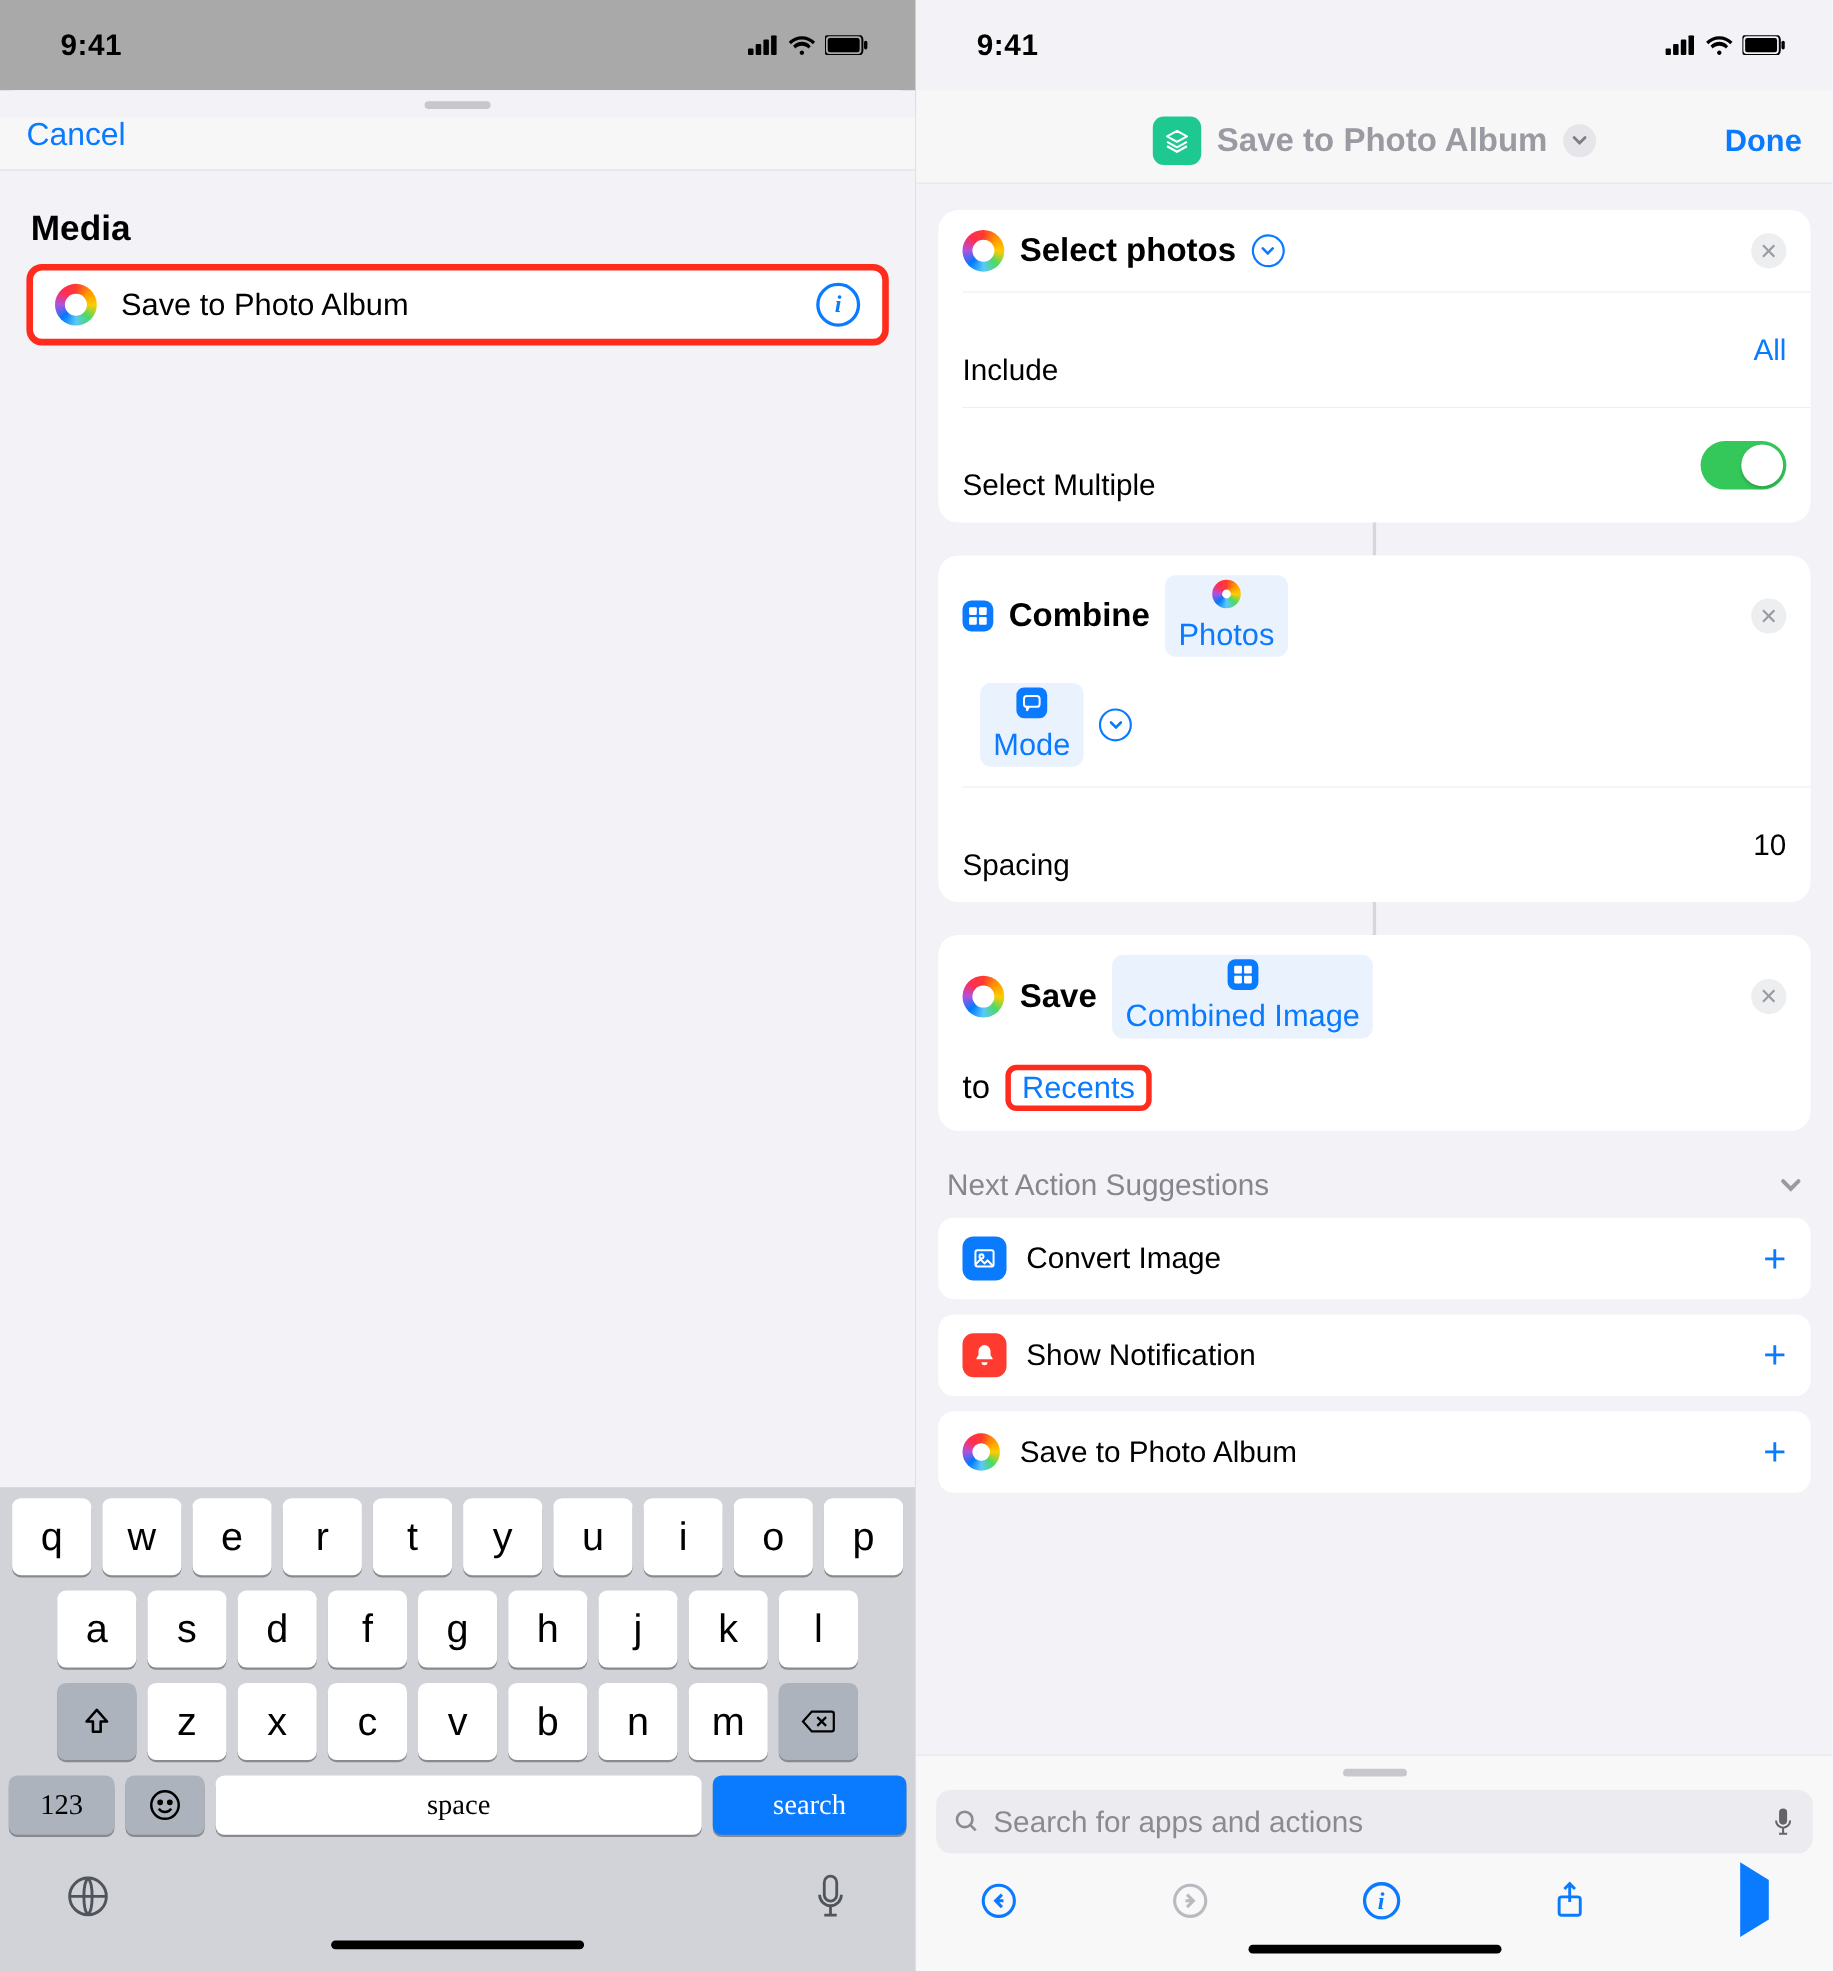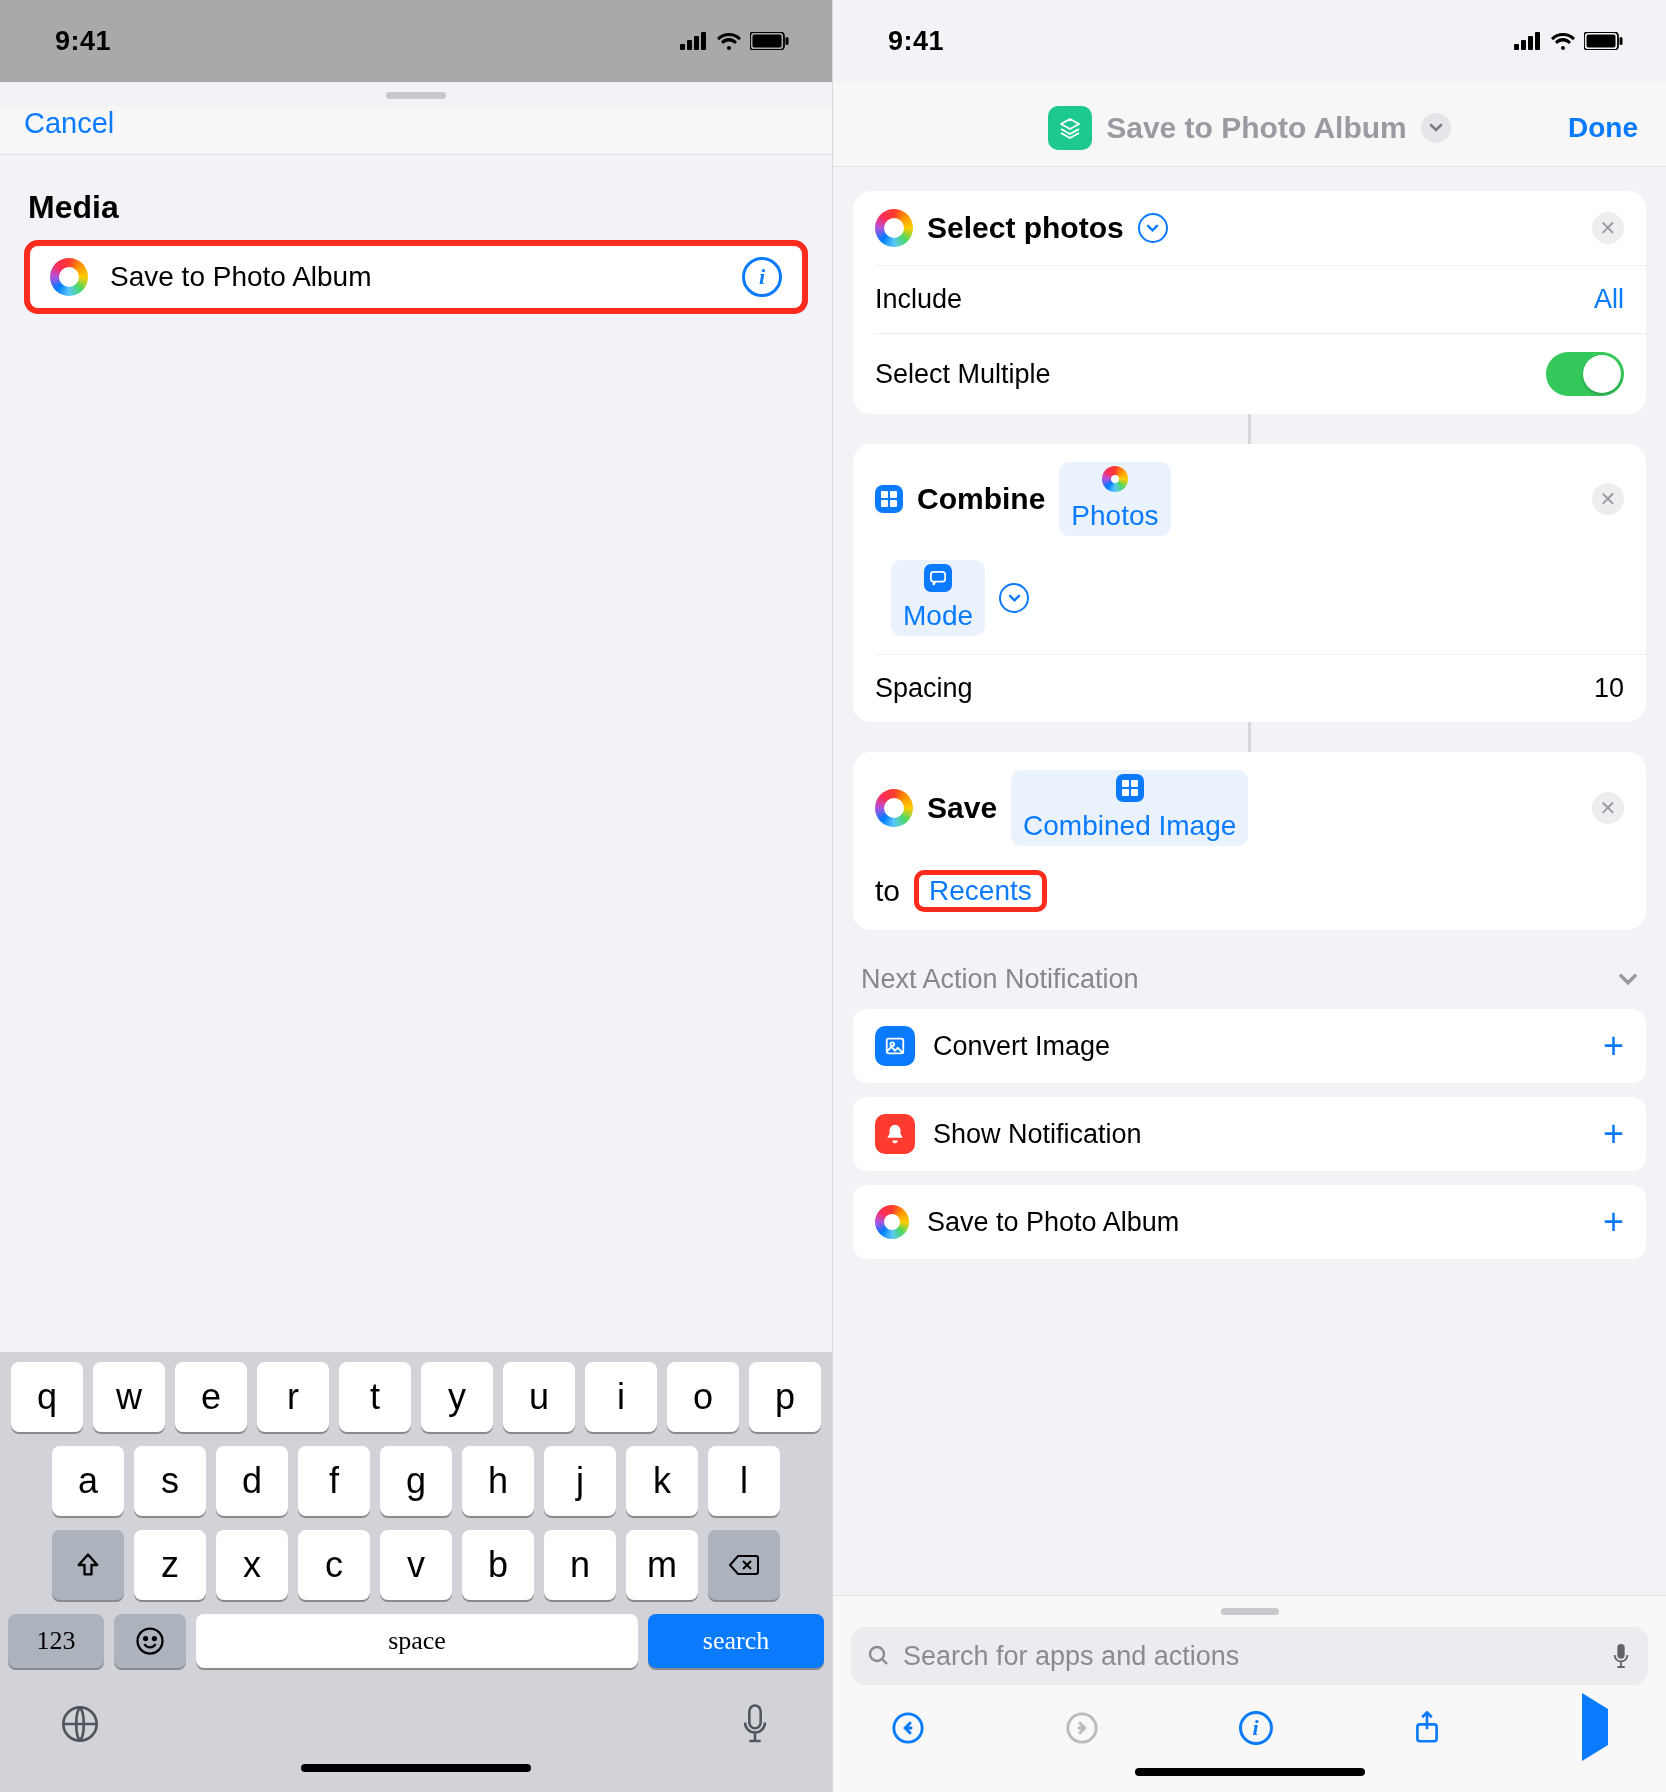--- a/index.html
+++ b/index.html
@@ -55,21 +55,21 @@
 .card { background:#fff; border-radius:18px; margin-bottom:0; }
 .card-row { display:flex; align-items:center; padding:18px 22px; gap:14px; min-height:66px; }
 .card-sep { height:1px; background:#eceef0; margin-left:22px; }
 .connector { width:3px;height:30px;background:#d6d6db;margin:0 auto; }
 .photos-icon { width:38px;height:38px;position:relative; }
 .photos-icon::before{content:"";position:absolute;inset:0;background:conic-gradient(#ff3b30,#ff9500,#ffcc00,#4cd964,#5ac8fa,#007aff,#af52de,#ff2d55,#ff3b30);border-radius:50%;}
 .photos-icon::after{content:"";position:absolute;inset:9px;background:#fff;border-radius:50%;}
 .row-title { font-size:30px; font-weight:600; color:#000; }
 .blue-chevron-circle{ width:30px;height:30px;border:2.5px solid #0a7aff;border-radius:50%;display:flex;align-items:center;justify-content:center;color:#0a7aff;font-size:15px; }
 .close-x { margin-left:auto; width:32px;height:32px;border-radius:50%;background:#eceef0;display:flex;align-items:center;justify-content:center;color:#9a9aa2;font-size:20px; }
-.row-label { font-size:27px; color:#000; }
+.row-label { font-size:27px; color:#000;margin-top:37px; }
 .row-val-blue { font-size:27px; color:#0a7aff; margin-left:auto; }
 .row-val { font-size:27px; color:#000; margin-left:auto; }
 .toggle { margin-left:auto; width:78px;height:44px;border-radius:22px;background:#34c759;position:relative; }
 .toggle::after{content:"";position:absolute;right:3px;top:3px;width:38px;height:38px;border-radius:50%;background:#fff;box-shadow:0 2px 3px rgba(0,0,0,.2);}
 .chip{display:inline-flex;align-items:center;gap:8px;background:#eaf2fd;border-radius:10px;padding:4px 12px;font-size:28px;color:#0a7aff;font-weight:500;flex-direction:column;}
 .chip .mini-icon{width:28px;height:28px;border-radius:7px;background:#0a7aff;display:flex;align-items:center;justify-content:center;}
 .chip.outlined{border:5px solid #ff2b1c;}
 .combine-row { flex-wrap:wrap; row-gap:12px; }
 .section-header { display:flex;align-items:center;padding:34px 8px 14px;color:#86868d;font-size:27px; }
 .section-header .chev{ margin-left:auto;font-size:26px;color:#9a9aa2; }
@@ -324,21 +324,21 @@
         <span class="close-x">✕</span>
         <div style="flex-basis:100%;height:0;"></div>
         <span class="row-title" style="font-weight:400;">to</span>
         <span class="chip outlined" style="background:transparent;padding:0 10px;">
           <span>Recents</span>
         </span>
       </div>
     </div>
 
     <div class="section-header">
-      <span>Next Action Notification</span>
+      <span>Next Action Suggestions</span>
       <span class="chev">
         <svg width="20" height="14" viewBox="0 0 14 10" fill="none" stroke="#9a9aa2" stroke-width="2.6" stroke-linecap="round">
             <path d="M2 2l5 5 5-5"></path>
           </svg>
       </span>
     </div>
     <div class="sugg-item">
       <span class="sugg-icon" style="background:#0a7aff;">
         <svg width="22" height="22" viewBox="0 0 24 24" fill="none" stroke="#fff" stroke-width="2">
             <rect x="3" y="4" width="18" height="16" rx="2"></rect>

